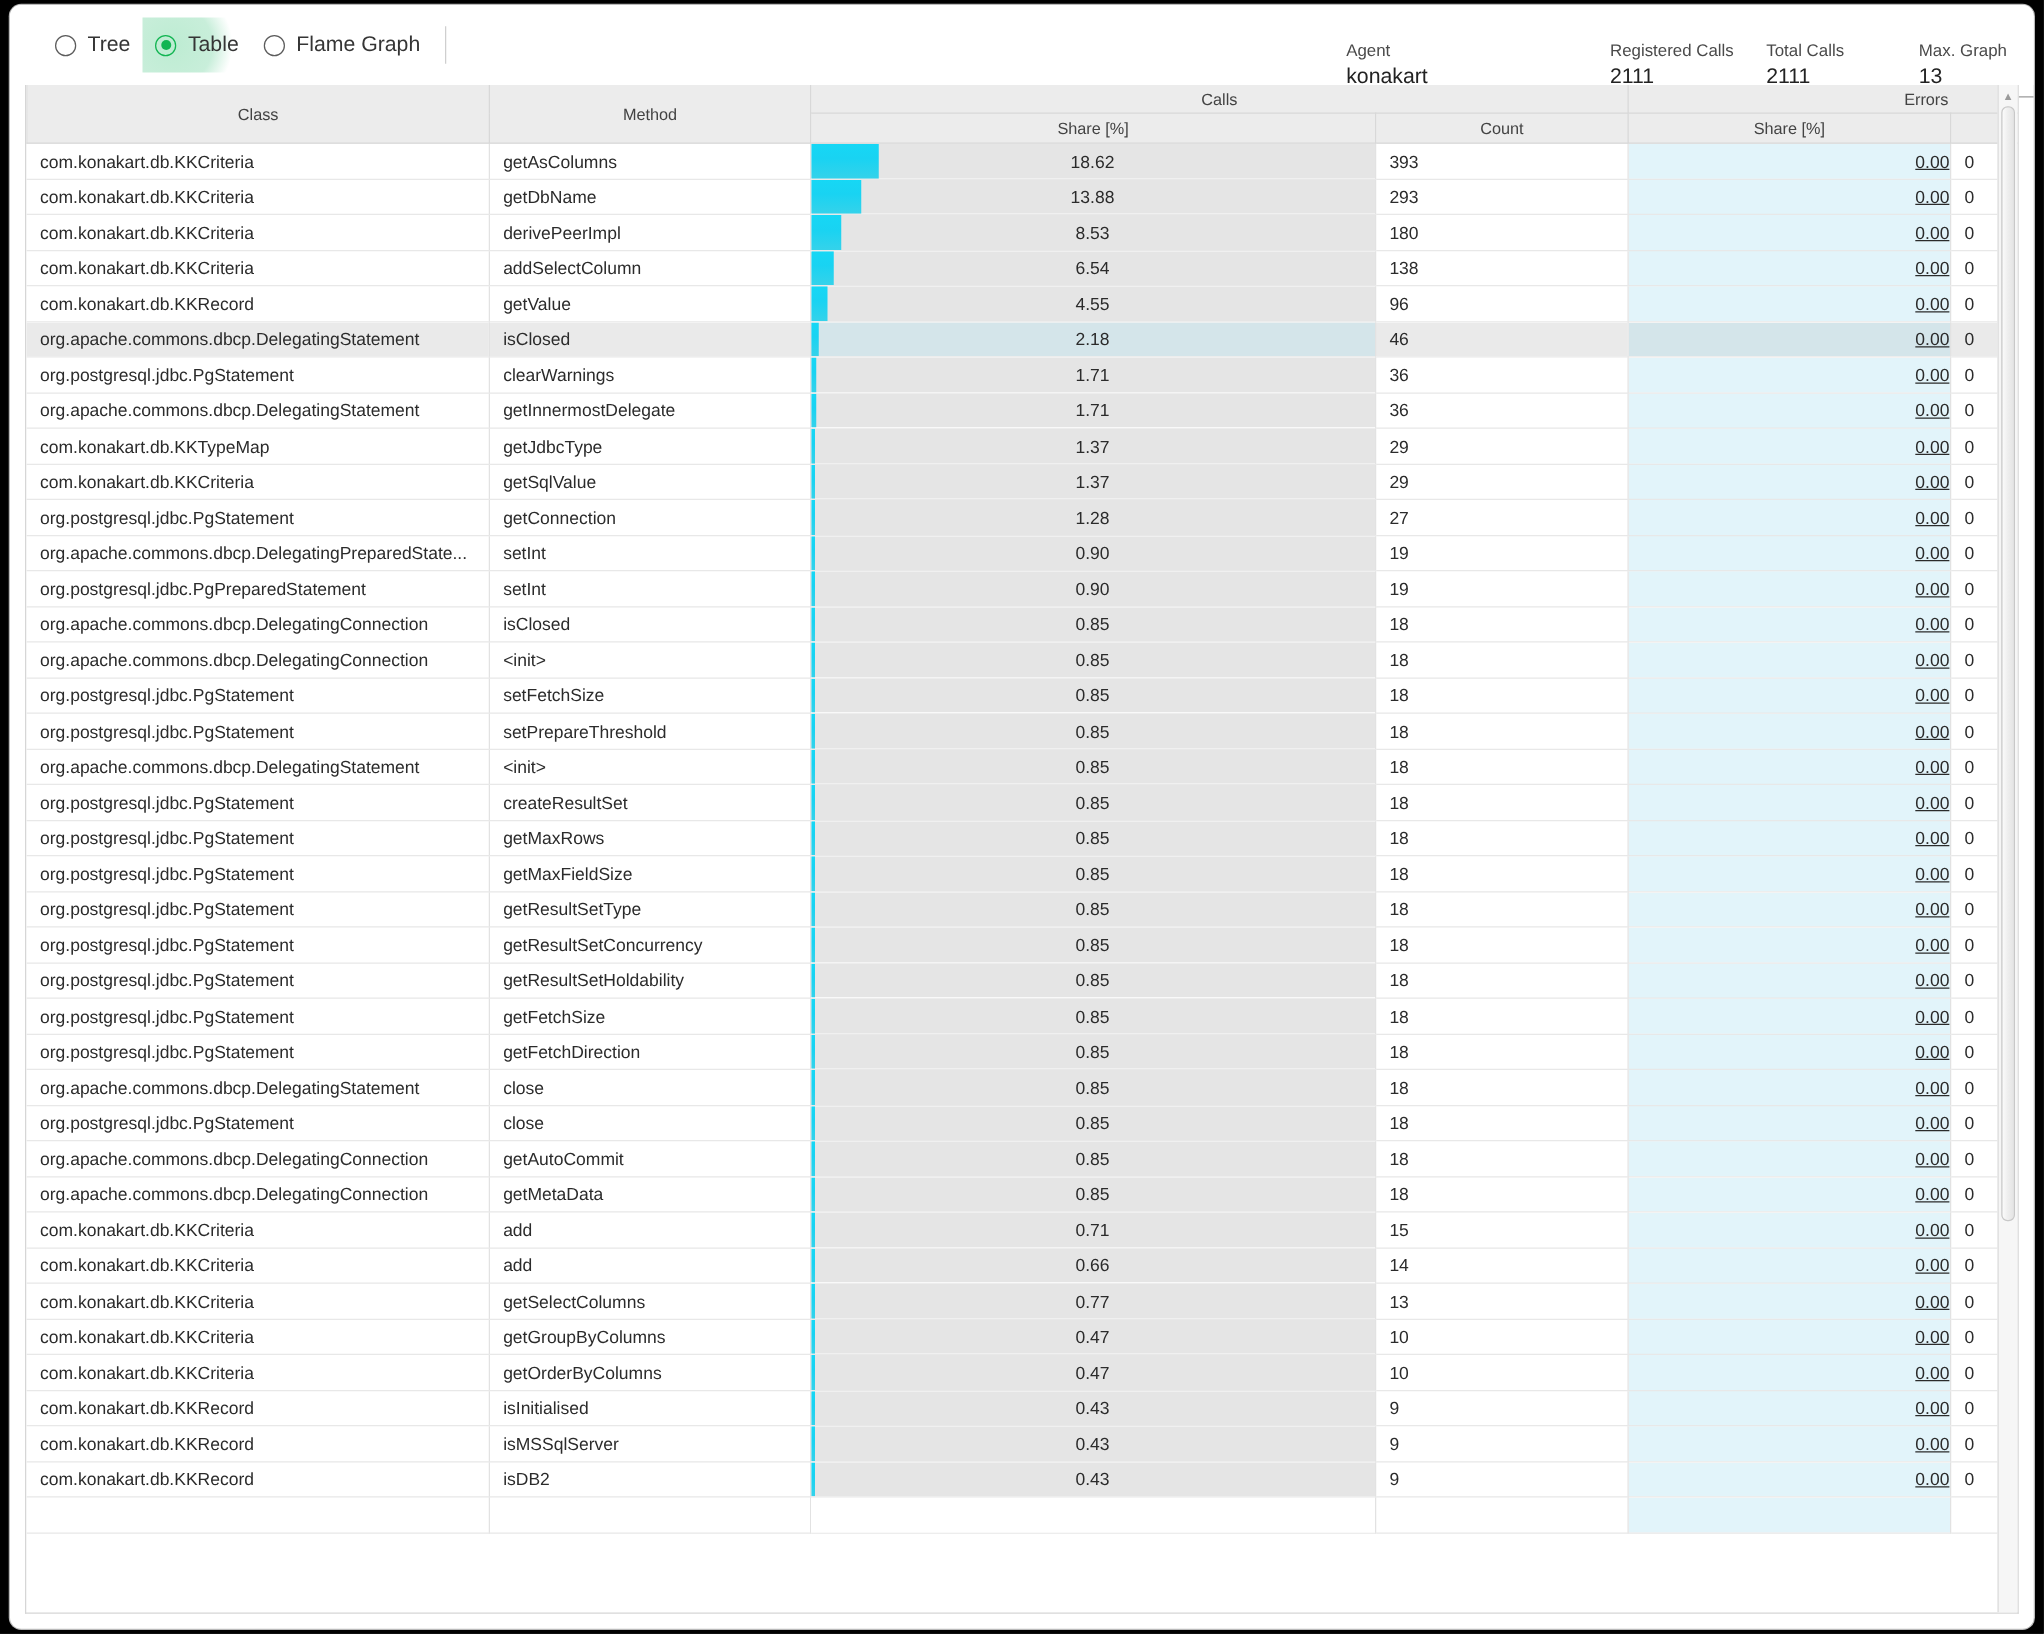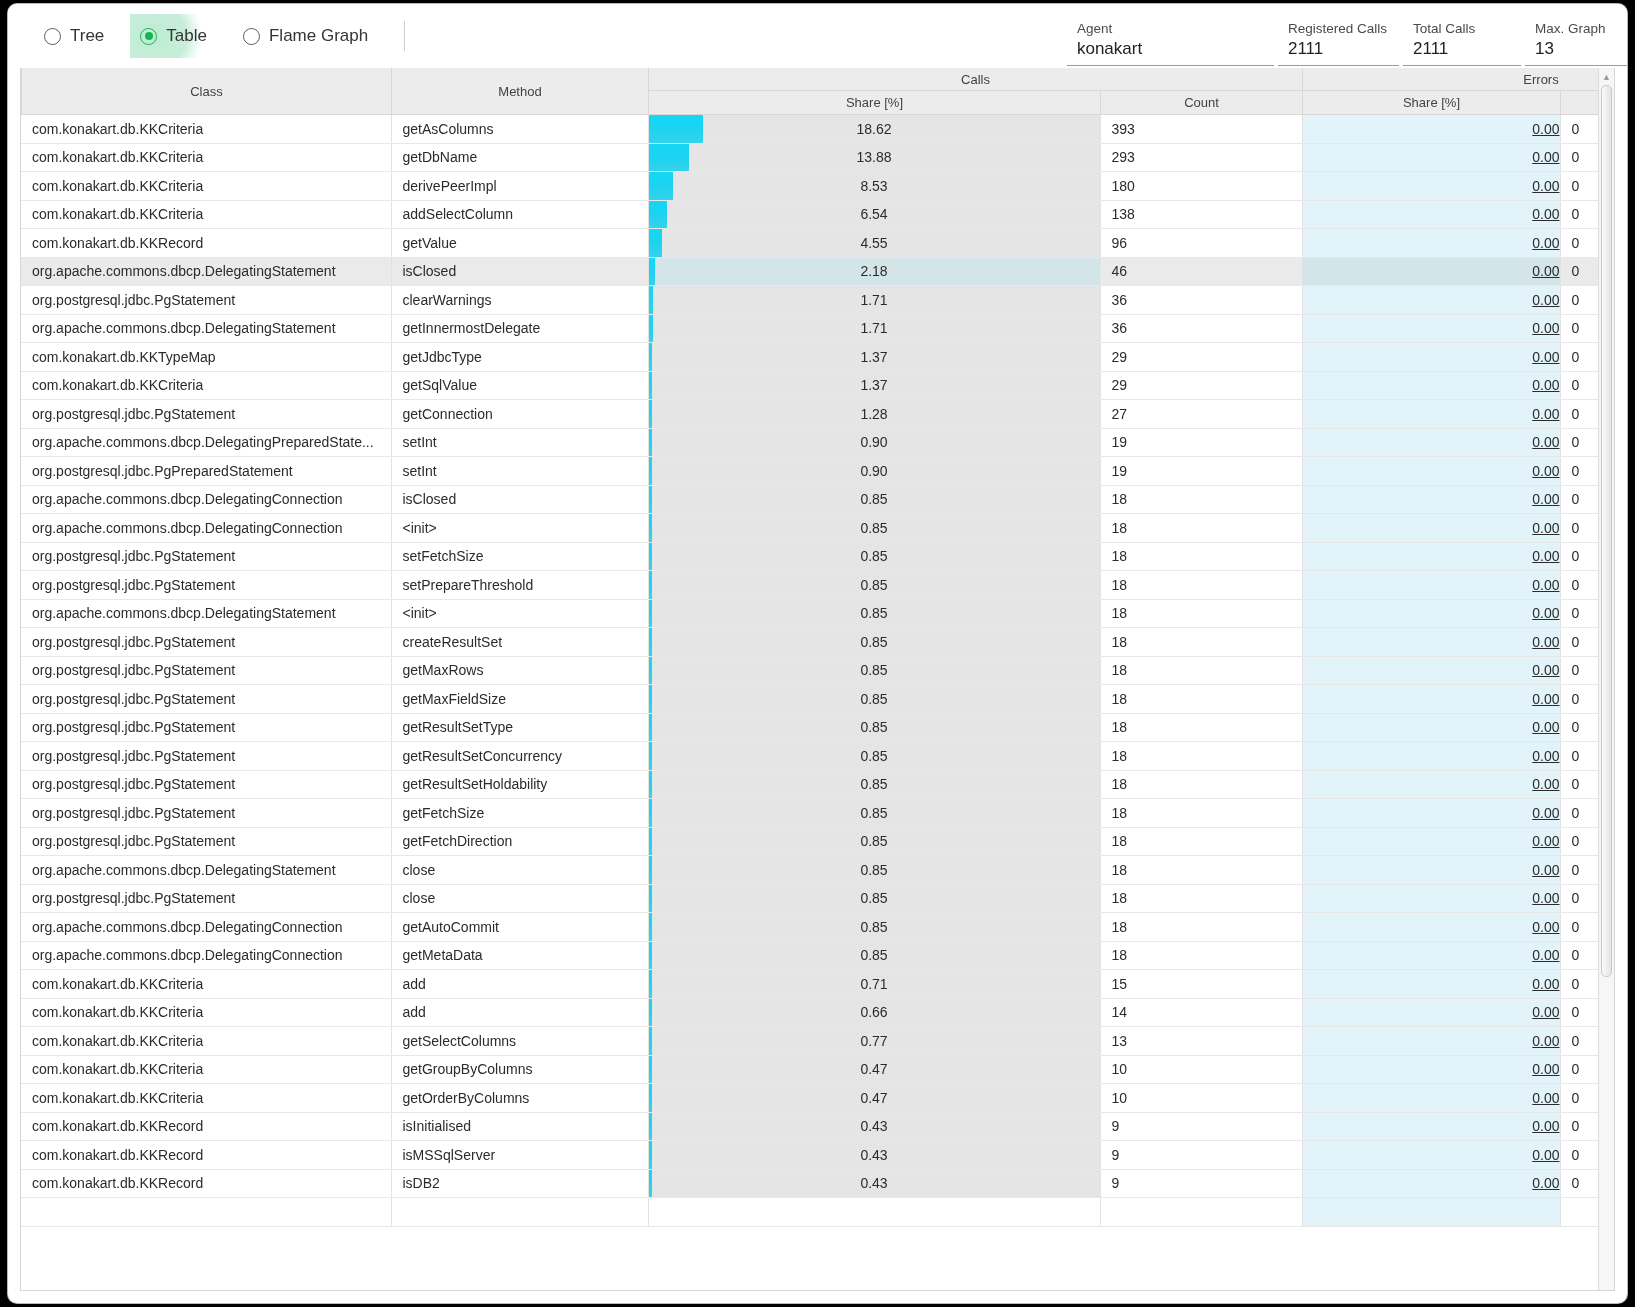--- a/index.html
+++ b/index.html
@@ -27,21 +27,21 @@
   .tl.green{background:#28c840;box-shadow:inset 0 0 0 .5px rgba(0,0,0,.12);}
   .titletext{
     width:100%;text-align:center;font-size:13.5px;color:#3b3b3b;
     letter-spacing:.1px;
   }
   
   .toolbar{
     flex:0 0 64px;height:64px;background:#fff;position:relative;
     display:flex;align-items:center;
   }
-  .radios{display:flex;align-items:center;padding-left:26px;gap:16px;}
+  .radios{display:flex;align-items:center;padding-left:26px;gap:0px;}
   .radio{
     display:flex;align-items:center;gap:9px;cursor:pointer;
     padding:0 10px;height:44px;
   }
   .radio .circle{
     width:17px;height:17px;border-radius:50%;
     border:1.8px solid #5c5c5c;box-sizing:border-box;
     display:flex;align-items:center;justify-content:center;
     position:relative;
   }
@@ -49,21 +49,21 @@
   .radio.on .circle::after{
     content:"";width:8px;height:8px;border-radius:50%;background:#12b552;
   }
   .radio.on{
     background:radial-gradient(circle at 24px 22px, #bdecd2 0%, #c8eeda 48%, rgba(200,238,218,0) 72%);
   }
   .radio .lbl{font-size:17px;color:#353535;}
   .divider-v{width:1px;height:30px;background:#cfcfcf;margin-left:10px;}
   
   .stats{
-    position:absolute;right:0px;top:16px;display:flex;align-items:flex-end;
+    position:absolute;right:0px;top:28px;display:flex;align-items:flex-end;
   }
   .stat{
     padding:0 12px 0 10px;margin-right:4px;
     border-bottom:1px solid #9a9a9a;min-width:60px;
     padding-bottom:4px;
   }
   .stat .slabel{font-size:13.5px;color:#4a4a4a;line-height:17px;white-space:nowrap;}
   .stat .svalue{font-size:17px;color:#222;line-height:24px;white-space:nowrap;}
   .stat.agent{min-width:185px;}
   .stat.reg{min-width:96px;}

